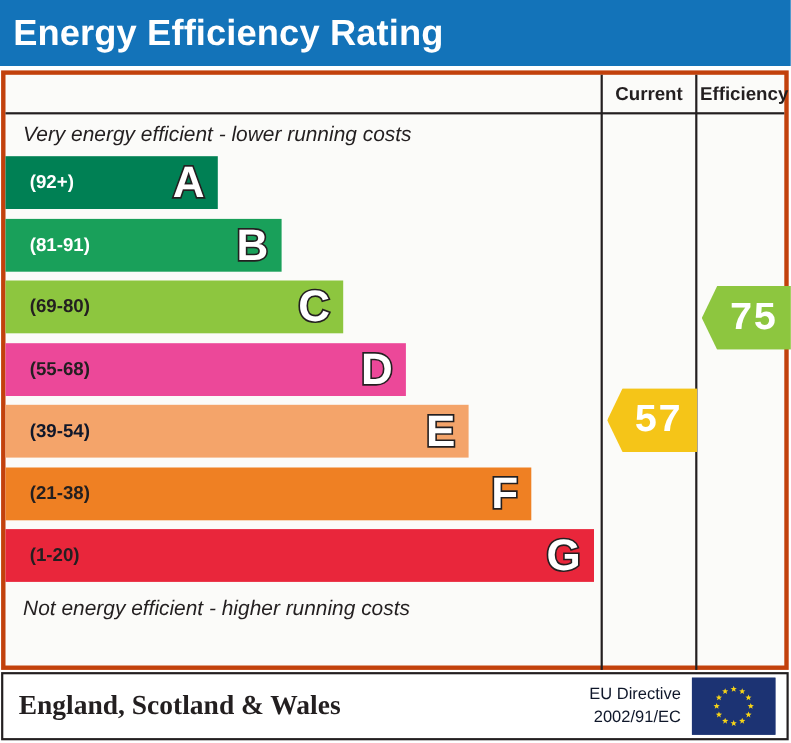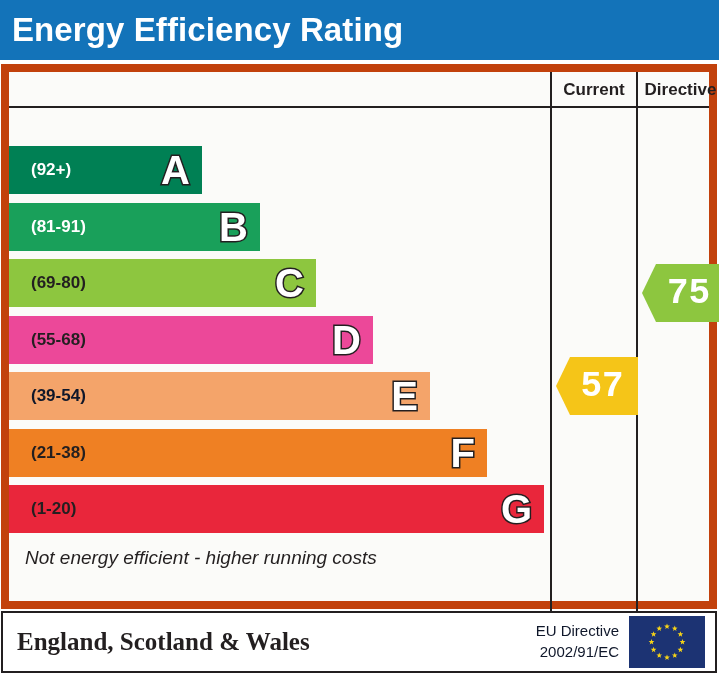--- a/index.html
+++ b/index.html
@@ -42,21 +42,21 @@
     font-family: Liberation Sans, sans-serif;
   }
 
   
   .table {
     position: absolute;
     left: 1px;
     top: 64px;
     width: 716px;
     height: 545px;
-    border: 8px solid #c2410c;
+    border: 4px solid #c2410c;
     box-sizing: border-box;
     background: #fbfbf9;
   }
 
   
   .head-row {
     position: absolute;
     left: 0;
     top: 0;
     width: 100%;
@@ -221,22 +221,23 @@
     <div class="title-text">Energy Efficiency Rating</div>
   </div>
 
   <div class="table">
 
     <div class="head-row"></div>
     <div class="col-div c1"></div>
     <div class="col-div c2"></div>
 
     <div class="col-head current">Current</div>
-    <div class="col-head potential">Directive</div>
-
+    <div class="col-head potential">Efficiency</div>
+
+    <div class="caption top">Very energy efficient - lower running costs</div>
     <div class="caption bottom">Not energy efficient - higher running costs</div>
 
     <div class="bands">
       <div class="band" style="top: 0px; height: 48px; width: 193px; background: rgb(0, 128, 84);">
         <span class="band-range" style="color: rgb(255, 255, 255);">(92+)</span>
         <span class="band-letter">A</span>
       </div>
       <div class="band" style="top: 56.5px; height: 48px; width: 251px; background: rgb(25, 160, 90);">
         <span class="band-range" style="color: rgb(255, 255, 255);">(81-91)</span>
         <span class="band-letter">B</span>

